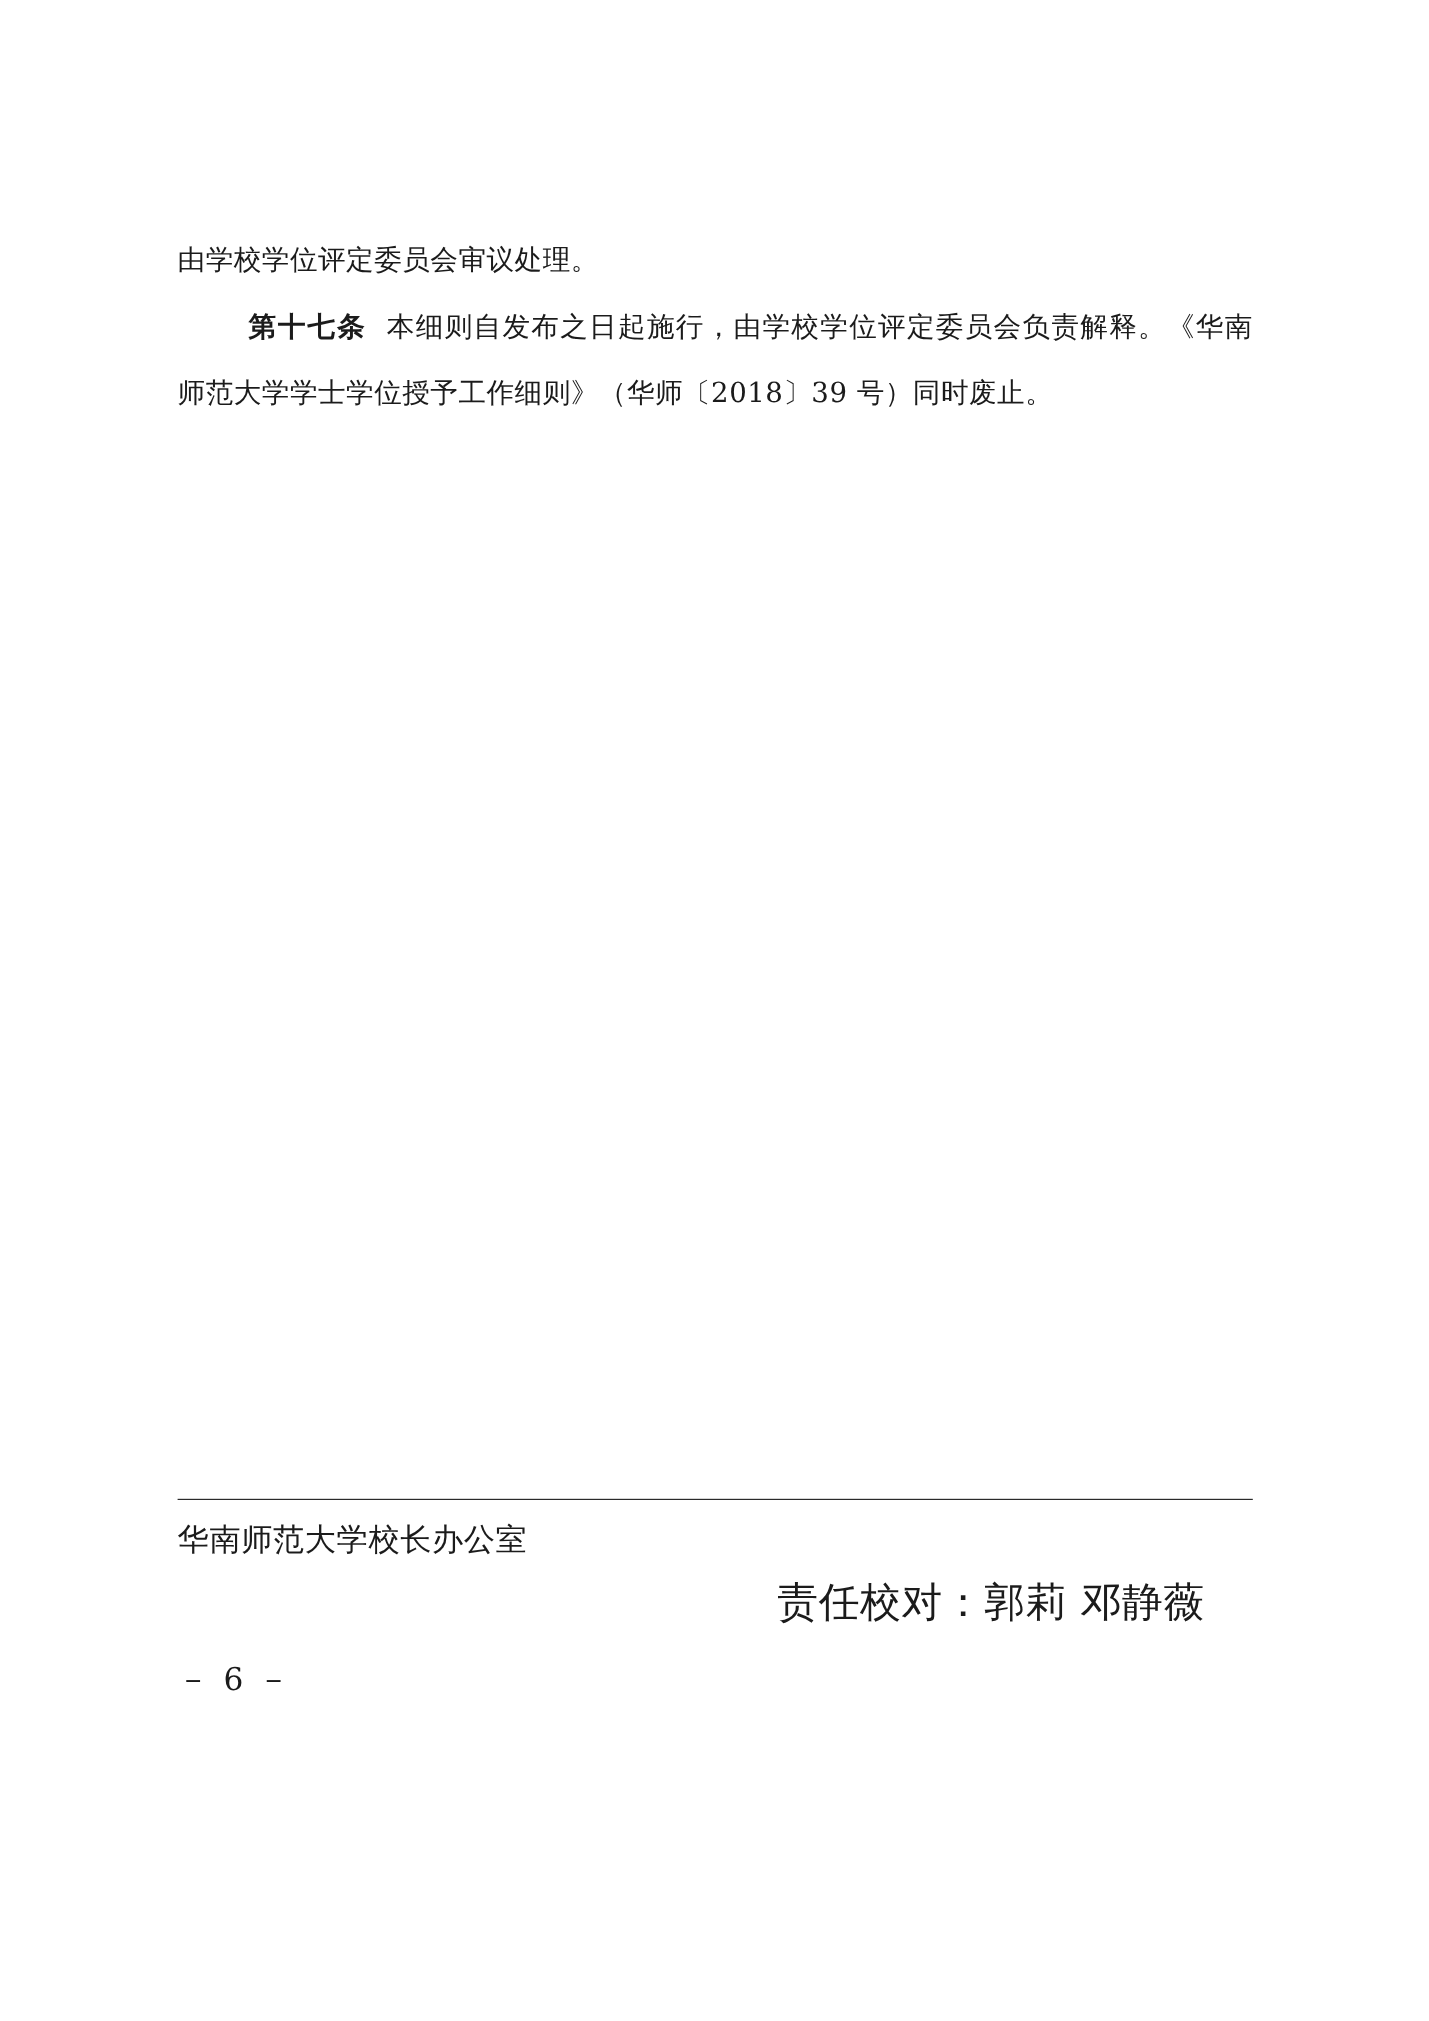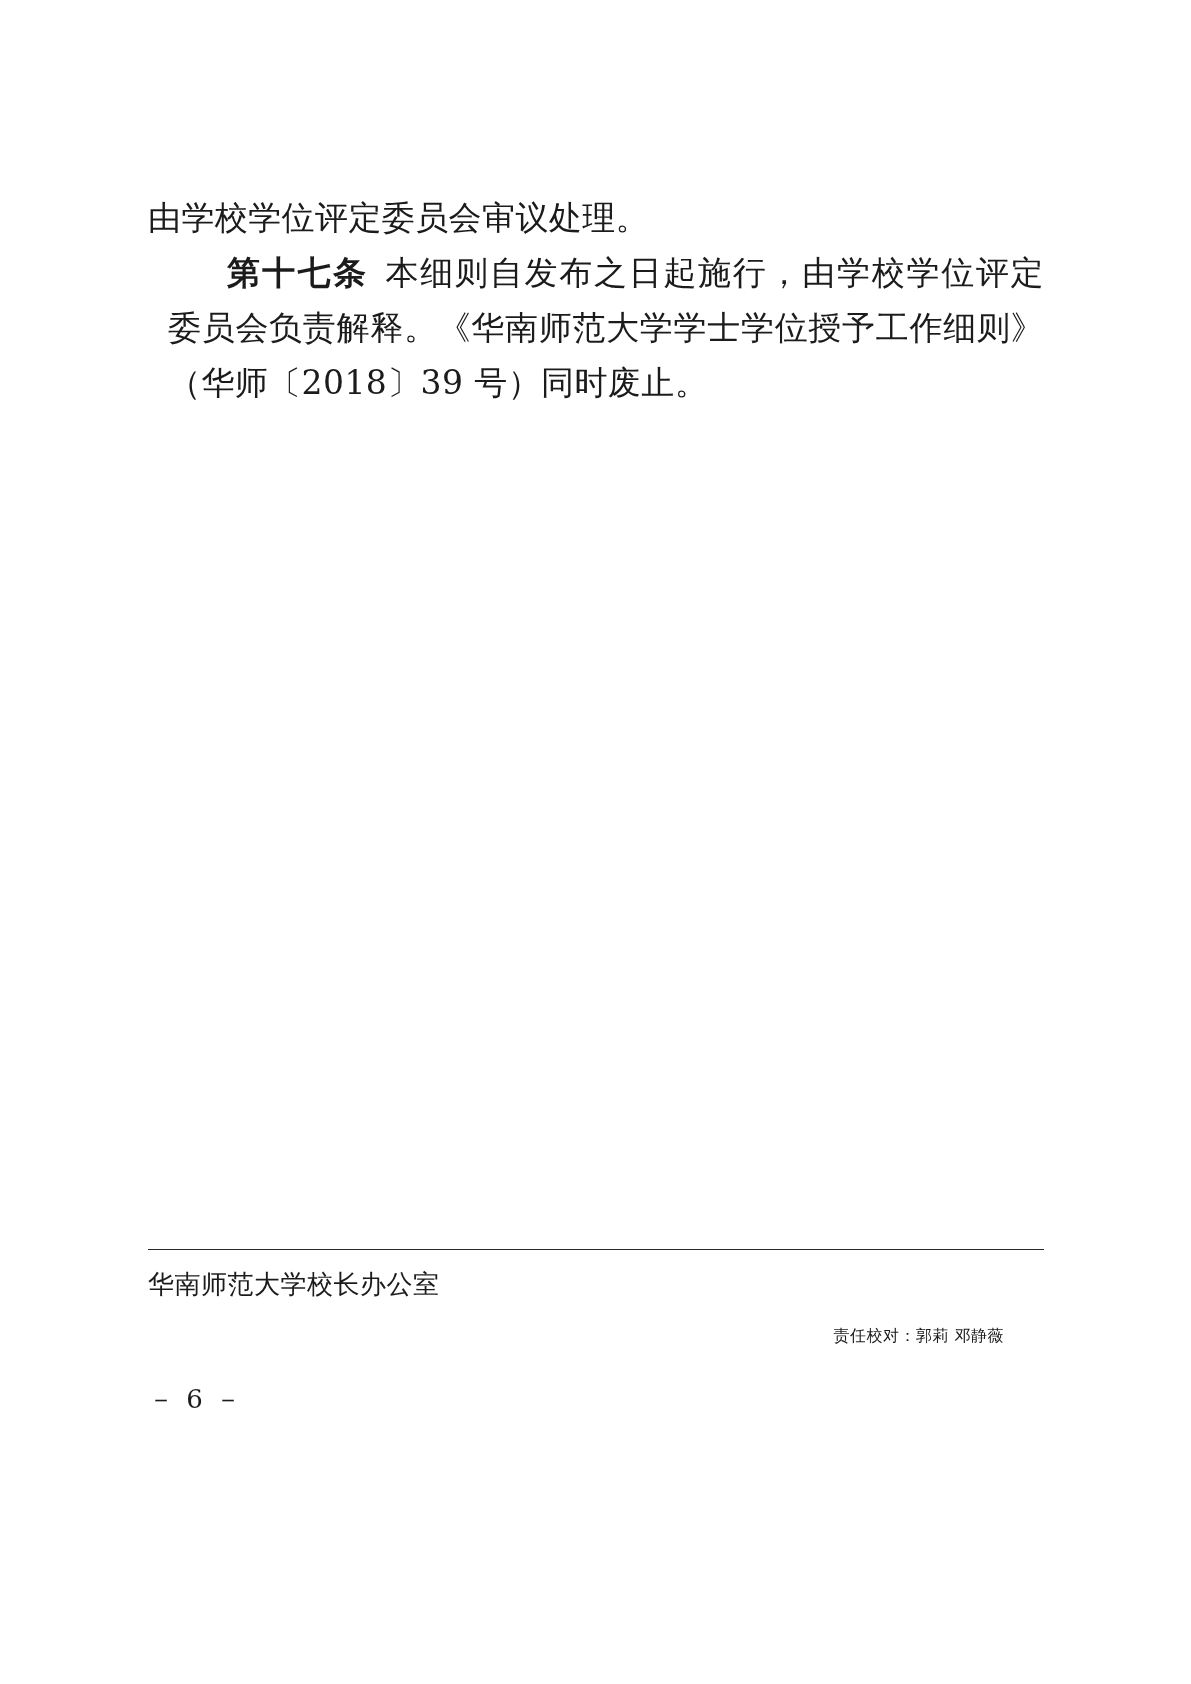--- a/index.html
+++ b/index.html
@@ -19,30 +19,29 @@
     overflow: hidden;
   }
   .body-area {
     position: absolute;
     left: 148px;
     top: 190px;
     width: 896px;
   }
   p.para {
     margin: 0 0 0 0;
-    font-size: 33px;
+    font-size: 23px;
     line-height: 55px;
     letter-spacing: 0.4px;
     text-align: justify;
     text-justify: inter-ideograph;
     color: #1b1b1b;
   }
   p.para.indent {
     text-indent: 59px;
-    margin-left: 20px;
   }
   .art-label {
     font-weight: 700;
     letter-spacing: 1px;
   }
   .gap-after-label {
     display: inline-block;
     width: 16px;
   }
   
@@ -73,21 +72,21 @@
   }
   .footer-right {
     white-space: nowrap;
     letter-spacing: 0.5px;
     padding-right: 60px;
   }
   .footer-proof {
     margin-top: 12px;
     text-align: right;
     padding-right: 40px;
-    font-size: 16px;
+    font-size: 34px;
     line-height: 40px;
     letter-spacing: 0.5px;
     color: #1b1b1b;
   }
   .page-number {
     position: absolute;
     left: 148px;
     top: 1382px;
     font-size: 26px;
     letter-spacing: 2px;

